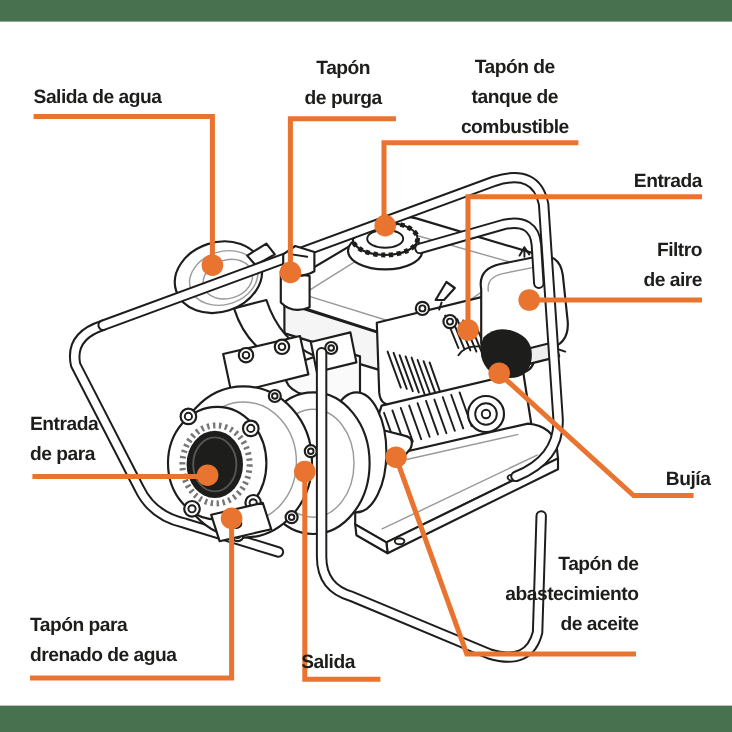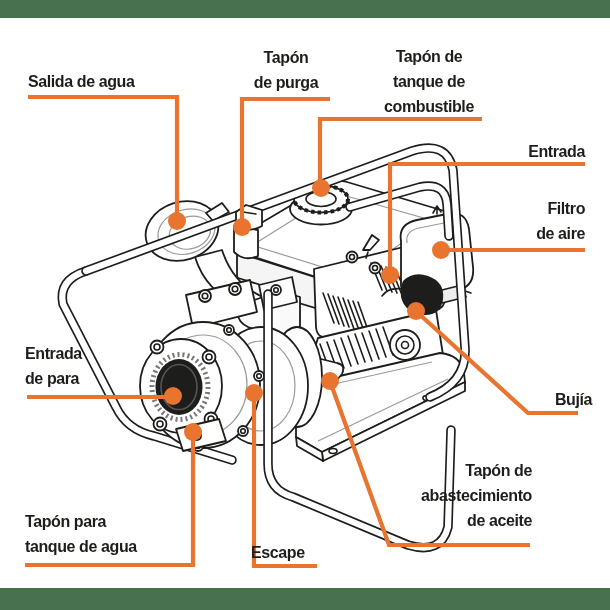--- a/index.html
+++ b/index.html
@@ -205,17 +205,17 @@
 <div class="lbl al-c" style="left:374px;top:44px;width:110px;">Tapón de
 tanque de
 combustible</div>
 <div class="lbl al-r" style="left:483px;top:139px;width:102px;">Entrada</div>
 <div class="lbl al-r" style="left:483px;top:196px;width:102px;">Filtro
 de aire</div>
 <div class="lbl al-r" style="left:490px;top:387px;width:102px;">Bujía</div>
 <div class="lbl" style="left:25px;top:341px;">Entrada
 de para</div>
 <div class="lbl" style="left:25px;top:509px;">Tapón para
-tanque de agua</div>
-<div class="lbl" style="left:251px;top:540px;">Escape</div>
+drenado de agua</div>
+<div class="lbl" style="left:251px;top:540px;">Salida</div>
 <div class="lbl al-r" style="left:388px;top:458px;width:144px;">Tapón de
 abastecimiento
 de aceite</div>
 
 </body></html>

